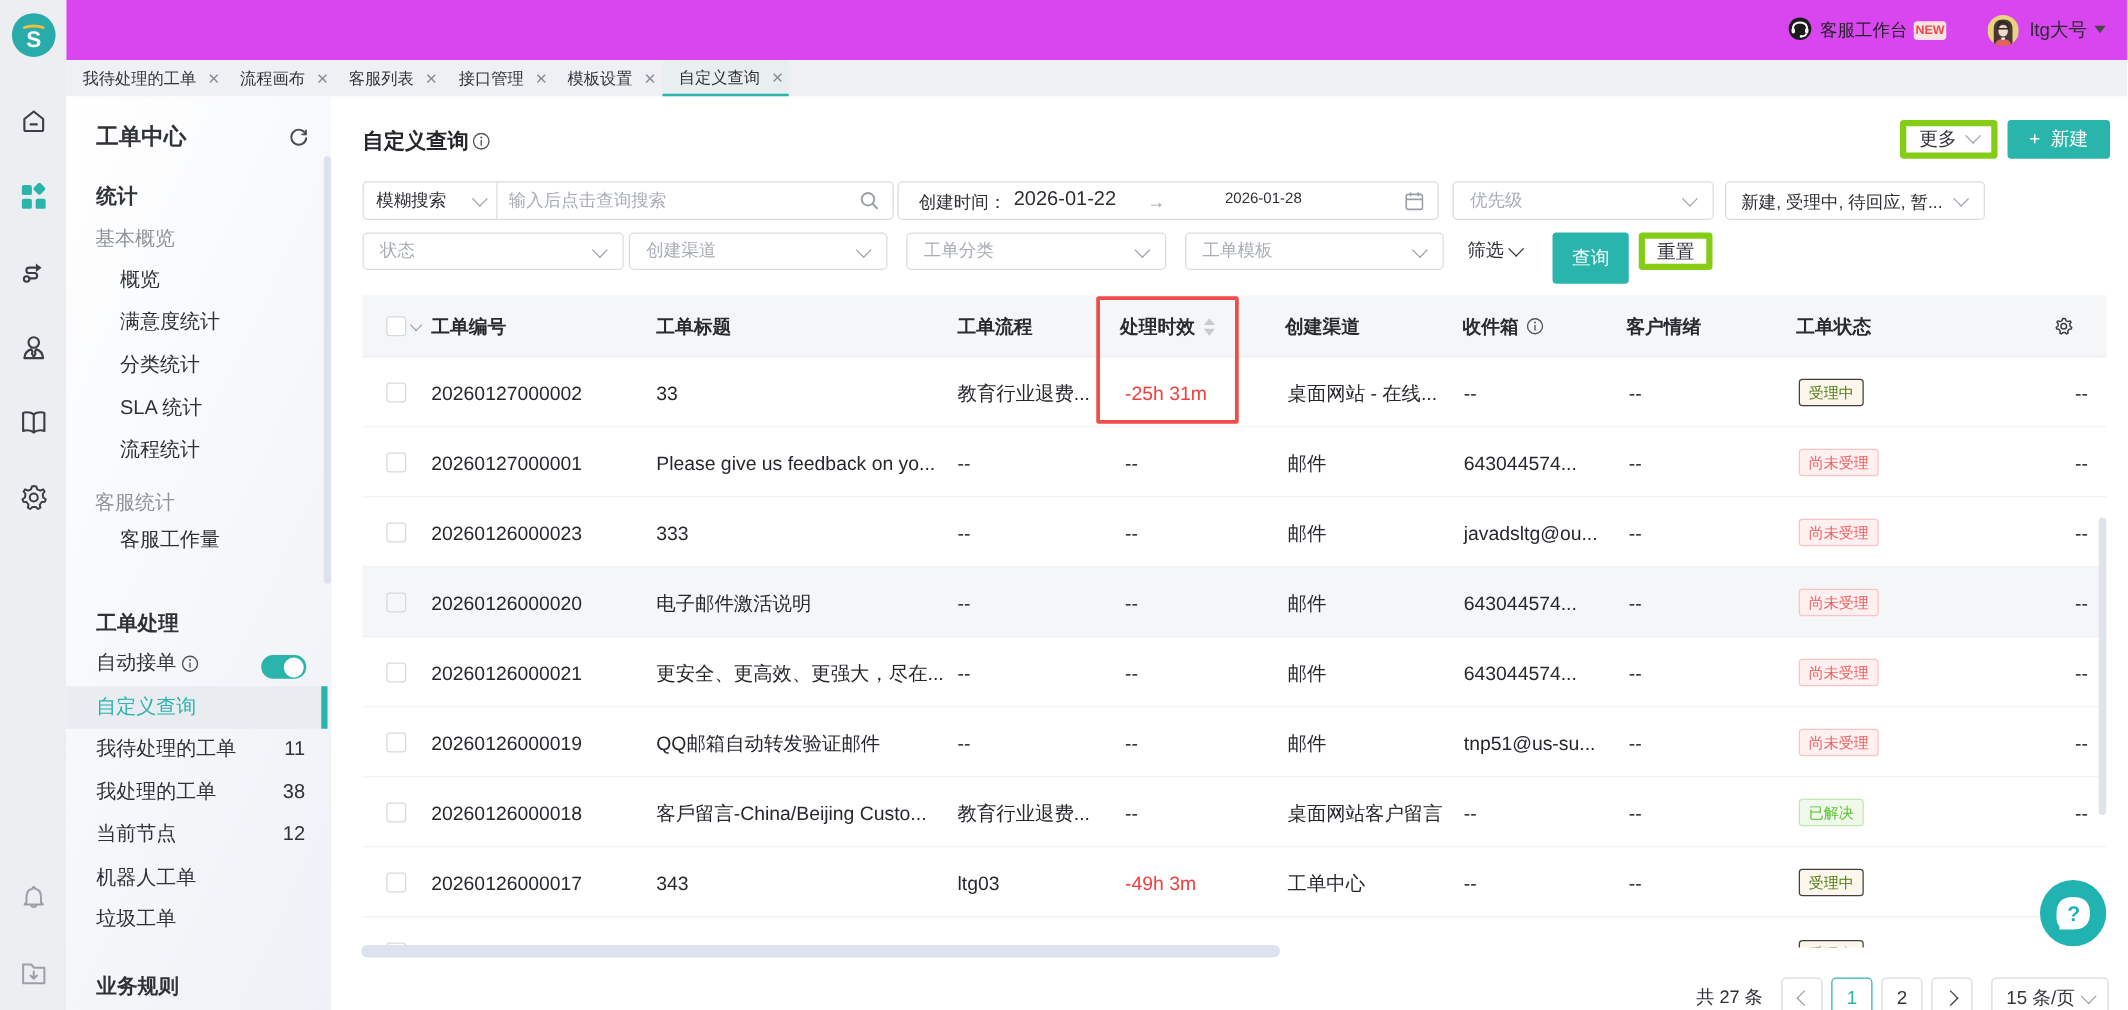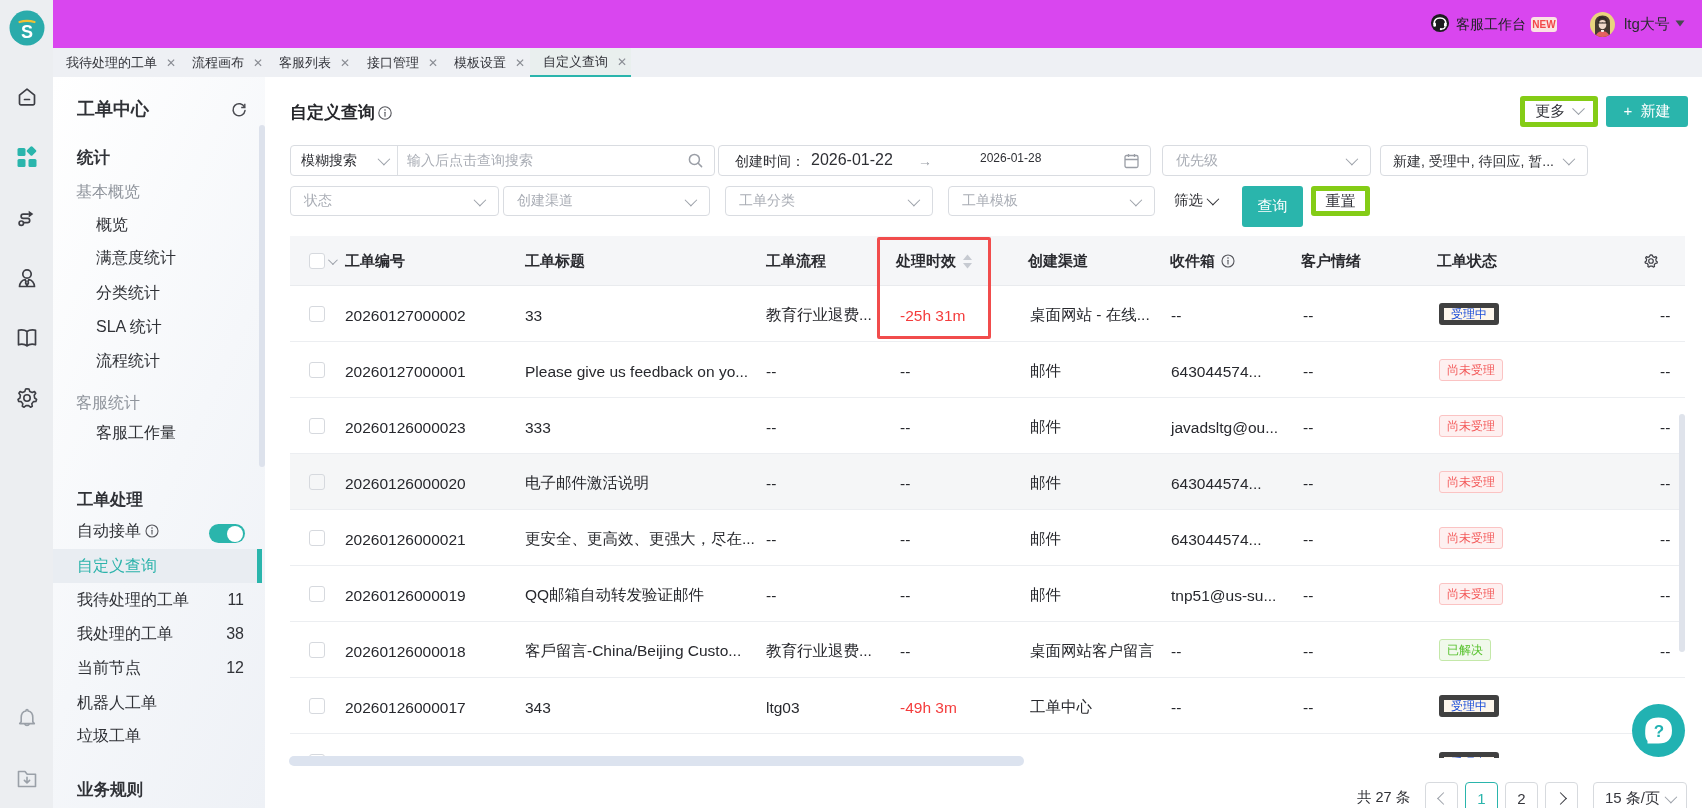--- a/index.html
+++ b/index.html
@@ -27,21 +27,21 @@
   .btn { position:absolute; display:flex; align-items:center; justify-content:center; border:5px solid #84cc16; border-radius:3px; background:#fff; font-size:15px; color:#32333a; }
   .btn.teal { background:#2ab5ac; border-color:#2ab5ac; color:#fff; }
   .fbox { position:absolute; height:31px; border:1px solid #d9dce1; border-radius:4px; background:#fff; font-size:14px; display:flex; align-items:center; }
   .ph { color:#a9adb5; }
   .caret { width:9px; height:9px; border-right:1.4px solid #9ba0a8; border-bottom:1.4px solid #9ba0a8; transform:rotate(45deg) translateY(-2px); display:inline-block; }
   .hc { position:absolute; top:0; height:50px; display:flex; align-items:center; }
   .trow { position:absolute; left:290px; width:1395px; height:56px; border-bottom:1px solid #eceef1; font-size:15.5px; color:#27282d; background:#fff; }
   .tc { position:absolute; top:2px; height:55px; display:flex; align-items:center; white-space:nowrap; }
   .cb { position:absolute; width:16px; height:16px; border:1px solid #d6d9de; border-radius:3px; background:#fff; }
   .chip { position:absolute; height:22px; padding:0 7px; border-radius:3px; font-size:12px; display:flex; align-items:center; top:17px; }
-  .chip.or { color:#1d4ed8; border:5px solid #404040; background:#fdf6ec; }
+  .chip.or { color:#4d7c0f; border:1px solid #404040; background:#fdf6ec; }
   .chip.rd { color:#f35b5b; border:1px solid #fbc3c3; background:#fef0f0; }
   .chip.gr { color:#57c22d; border:1px solid #c4e8a9; background:#f0f9eb; }
   .red { color:#f43c3c; }
   .pgbtn { position:absolute; width:33px; height:32px; border:1px solid #d7dade; border-radius:4px; background:#fff; display:flex; align-items:center; justify-content:center; font-size:15px; color:#36373d; top:782px; }
 </style>
 </head>
 <body>
 
   <div id="hdr" class="abs">
     <svg class="abs" style="left:1377px;top:13px;" width="20" height="20" viewBox="0 0 22 22">

